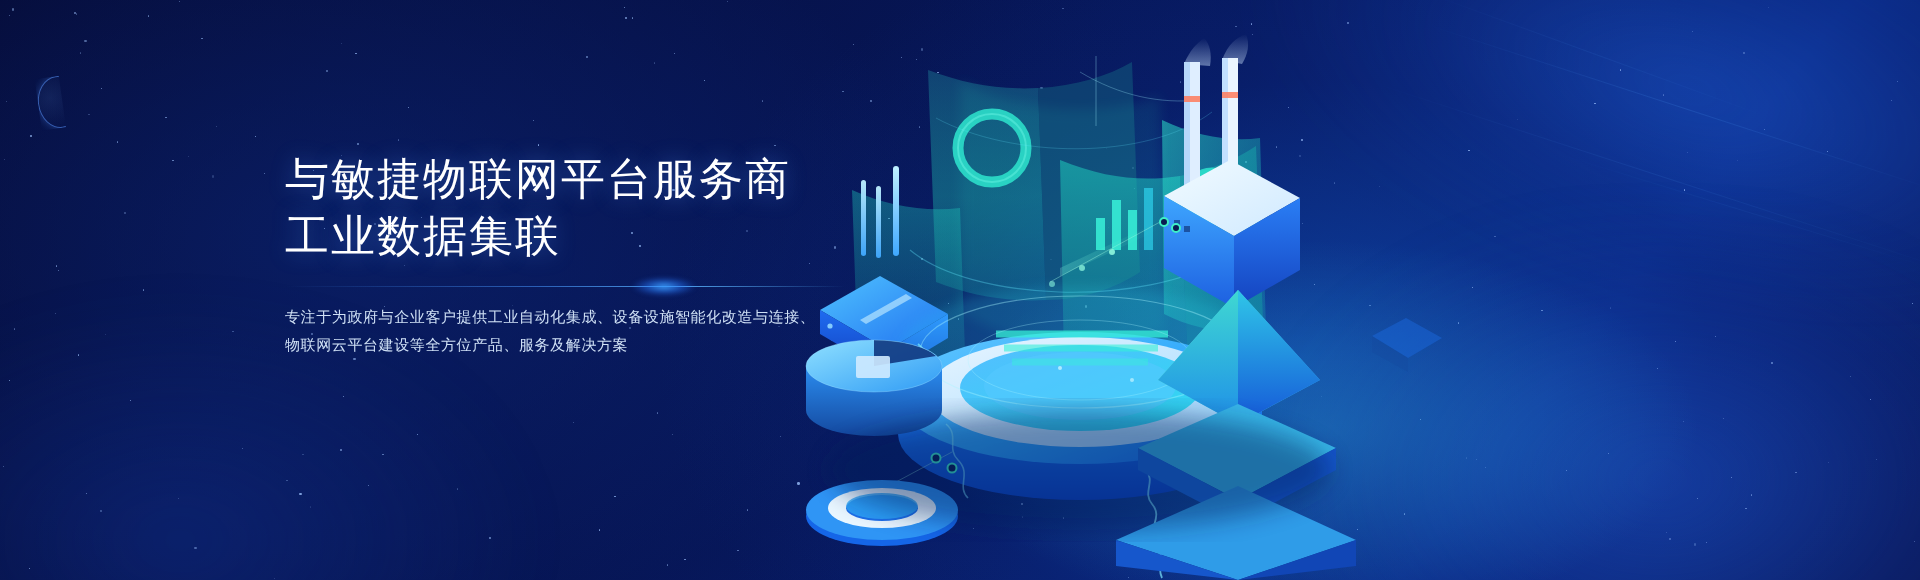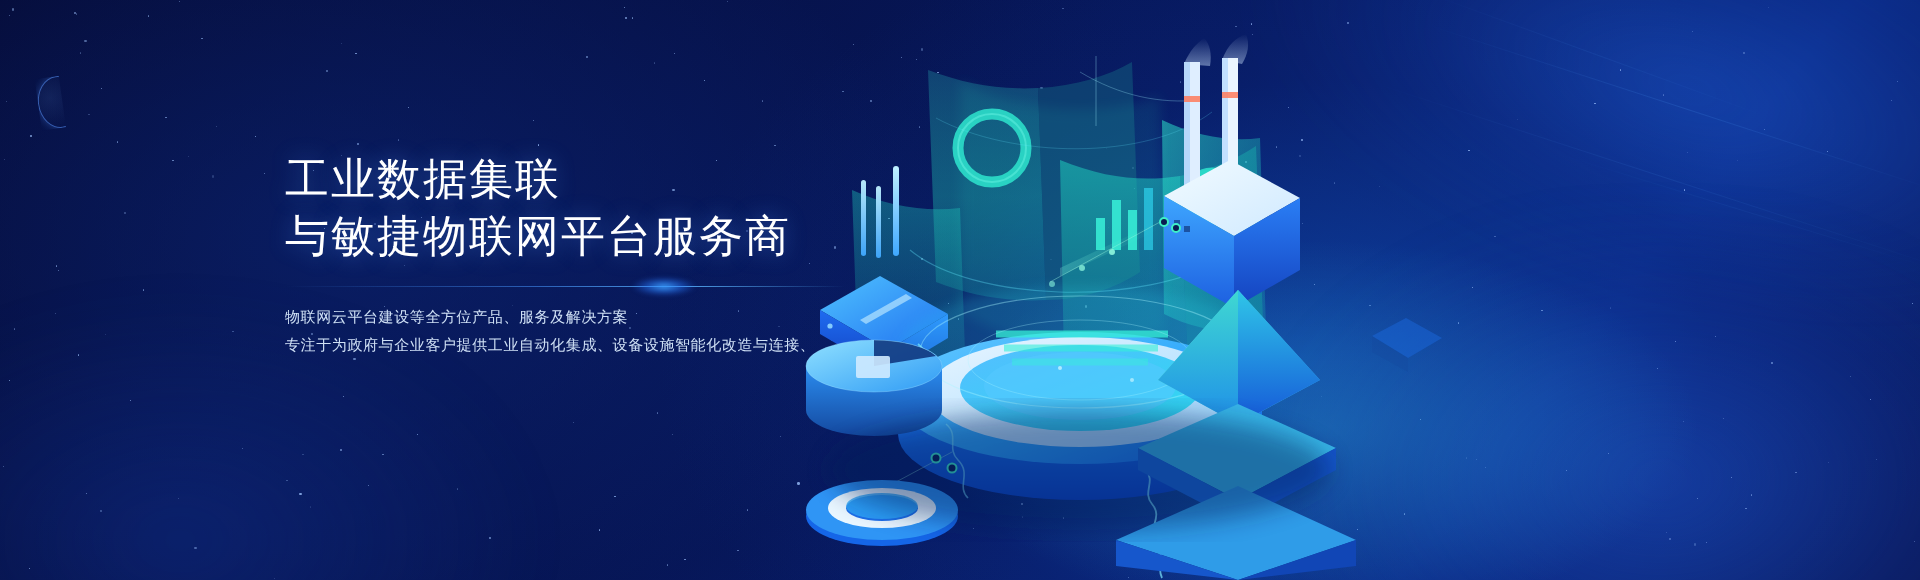--- a/index.html
+++ b/index.html
@@ -290,25 +290,25 @@
       <div class="star" style="width: 2.4px; height: 2.4px; left: 353.416px; top: 357.604px; opacity: 0.58;"></div>
       <div class="star" style="width: 1.3px; height: 1.3px; left: 309.962px; top: 506.206px; opacity: 0.18;"></div>
       <div class="star" style="width: 1.3px; height: 1.3px; left: 2.69519px; top: 465.865px; opacity: 0.46;"></div>
       <div class="star" style="width: 2.4px; height: 2.4px; left: 1216.34px; top: 451.517px; opacity: 0.56;"></div>
       <div class="star" style="width: 1.3px; height: 1.3px; left: 1751.02px; top: 494.259px; opacity: 0.53;"></div>
       <div class="star" style="width: 1.3px; height: 1.3px; left: 532.692px; top: 119.802px; opacity: 0.58;"></div>
       <div class="star" style="width: 1.3px; height: 1.3px; left: 1795.43px; top: 472.111px; opacity: 0.5;"></div>
     </div>
 
   <div class="copy">
+    <div class="headline">与敏捷物联网平台服务商</div>
     <div class="headline">工业数据集联</div>
-    <div class="headline">与敏捷物联网平台服务商</div>
     <div class="rule"></div>
+    <div class="sub">专注于为政府与企业客户提供工业自动化集成、设备设施智能化改造与连接、</div>
     <div class="sub">物联网云平台建设等全方位产品、服务及解决方案</div>
-    <div class="sub">专注于为政府与企业客户提供工业自动化集成、设备设施智能化改造与连接、</div>
   </div>
 
   <div id="art">
     <svg viewBox="0 0 1160 580" preserveAspectRatio="xMidYMid meet">
       <defs>
         <linearGradient id="gCurtainA" x1="0" y1="0" x2="0" y2="1">
           <stop offset="0%" stop-color="#1a6f8e" stop-opacity=".80"></stop>
           <stop offset="55%" stop-color="#20c9b4" stop-opacity=".60"></stop>
           <stop offset="100%" stop-color="#1ee0c0" stop-opacity=".30"></stop>
         </linearGradient>

